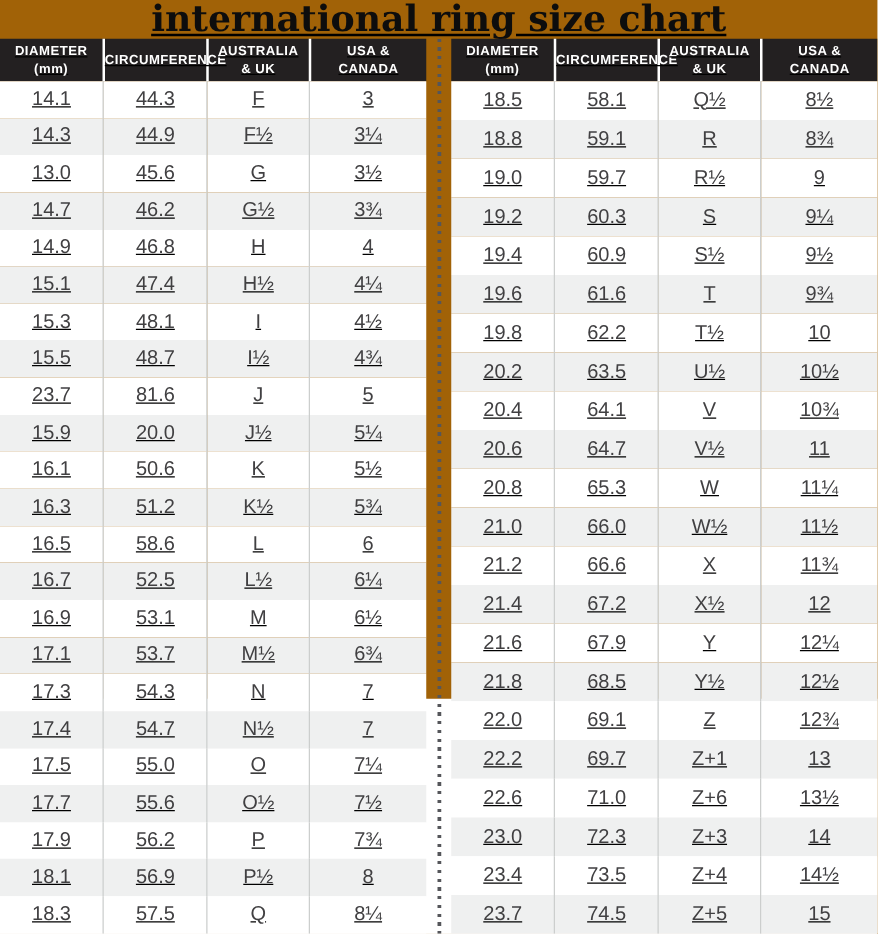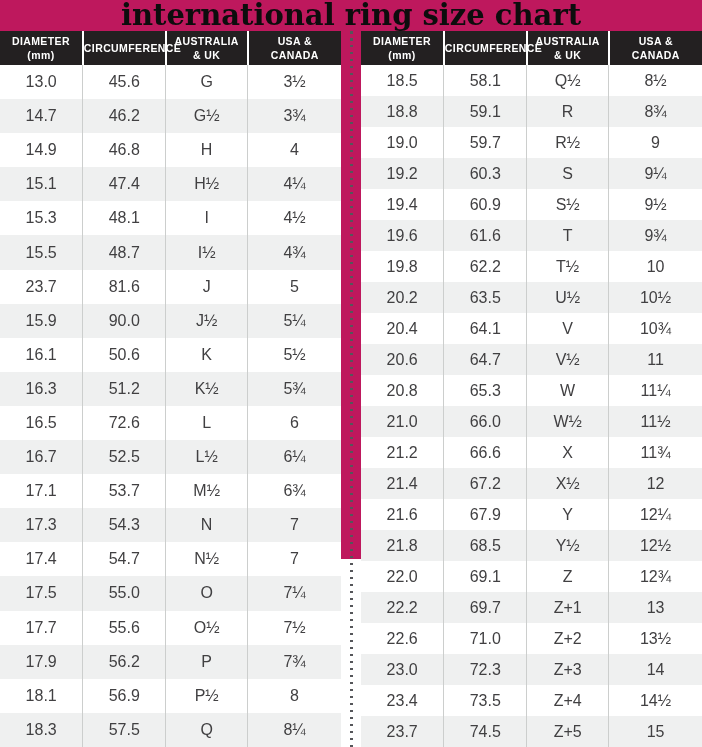--- a/index.html
+++ b/index.html
@@ -2,21 +2,21 @@
 <html><head>
 <meta charset="utf-8">
 <style>
   * { margin: 0; padding: 0; box-sizing: border-box; }
   html, body { background: #ffffff; }
   body {
     width: 702px; height: 747px;
     font-family: "Liberation Sans", sans-serif;
     overflow: hidden;
   }
-  .page { width: 702px; height: 559px; background: #be185d; }
+  .page { width: 702px; height: 559px; background: #a16207; text-decoration: underline; }
   .title {
     font-family: "DejaVu Serif", serif;
     font-weight: bold;
     font-size: 29px;
     letter-spacing: 0px;
     text-align: center;
     color: #0d0d0d;
     height: 31px;
     line-height: 31px;
     white-space: nowrap;
@@ -98,20 +98,32 @@
 (mm)</th>
             <th>CIRCUMFERENCE</th>
             <th>AUSTRALIA
 &amp; UK</th>
             <th>USA &amp;
 CANADA</th>
           </tr>
         </thead>
         <tbody>
           <tr>
+            <td>14.1</td>
+            <td>44.3</td>
+            <td>F</td>
+            <td>3</td>
+          </tr>
+          <tr>
+            <td>14.3</td>
+            <td>44.9</td>
+            <td>F½</td>
+            <td>3¼</td>
+          </tr>
+          <tr>
             <td>13.0</td>
             <td>45.6</td>
             <td>G</td>
             <td>3½</td>
           </tr>
           <tr>
             <td>14.7</td>
             <td>46.2</td>
             <td>G½</td>
             <td>3¾</td>
@@ -141,47 +153,53 @@
             <td>4¾</td>
           </tr>
           <tr>
             <td>23.7</td>
             <td>81.6</td>
             <td>J</td>
             <td>5</td>
           </tr>
           <tr>
             <td>15.9</td>
-            <td>90.0</td>
+            <td>20.0</td>
             <td>J½</td>
             <td>5¼</td>
           </tr>
           <tr>
             <td>16.1</td>
             <td>50.6</td>
             <td>K</td>
             <td>5½</td>
           </tr>
           <tr>
             <td>16.3</td>
             <td>51.2</td>
             <td>K½</td>
             <td>5¾</td>
           </tr>
           <tr>
             <td>16.5</td>
-            <td>72.6</td>
+            <td>58.6</td>
             <td>L</td>
             <td>6</td>
           </tr>
           <tr>
             <td>16.7</td>
             <td>52.5</td>
             <td>L½</td>
             <td>6¼</td>
+          </tr>
+          <tr>
+            <td>16.9</td>
+            <td>53.1</td>
+            <td>M</td>
+            <td>6½</td>
           </tr>
           <tr>
             <td>17.1</td>
             <td>53.7</td>
             <td>M½</td>
             <td>6¾</td>
           </tr>
           <tr>
             <td>17.3</td>
             <td>54.3</td>
@@ -352,21 +370,21 @@
           </tr>
           <tr>
             <td>22.2</td>
             <td>69.7</td>
             <td>Z+1</td>
             <td>13</td>
           </tr>
           <tr>
             <td>22.6</td>
             <td>71.0</td>
-            <td>Z+2</td>
+            <td>Z+6</td>
             <td>13½</td>
           </tr>
           <tr>
             <td>23.0</td>
             <td>72.3</td>
             <td>Z+3</td>
             <td>14</td>
           </tr>
           <tr>
             <td>23.4</td>

